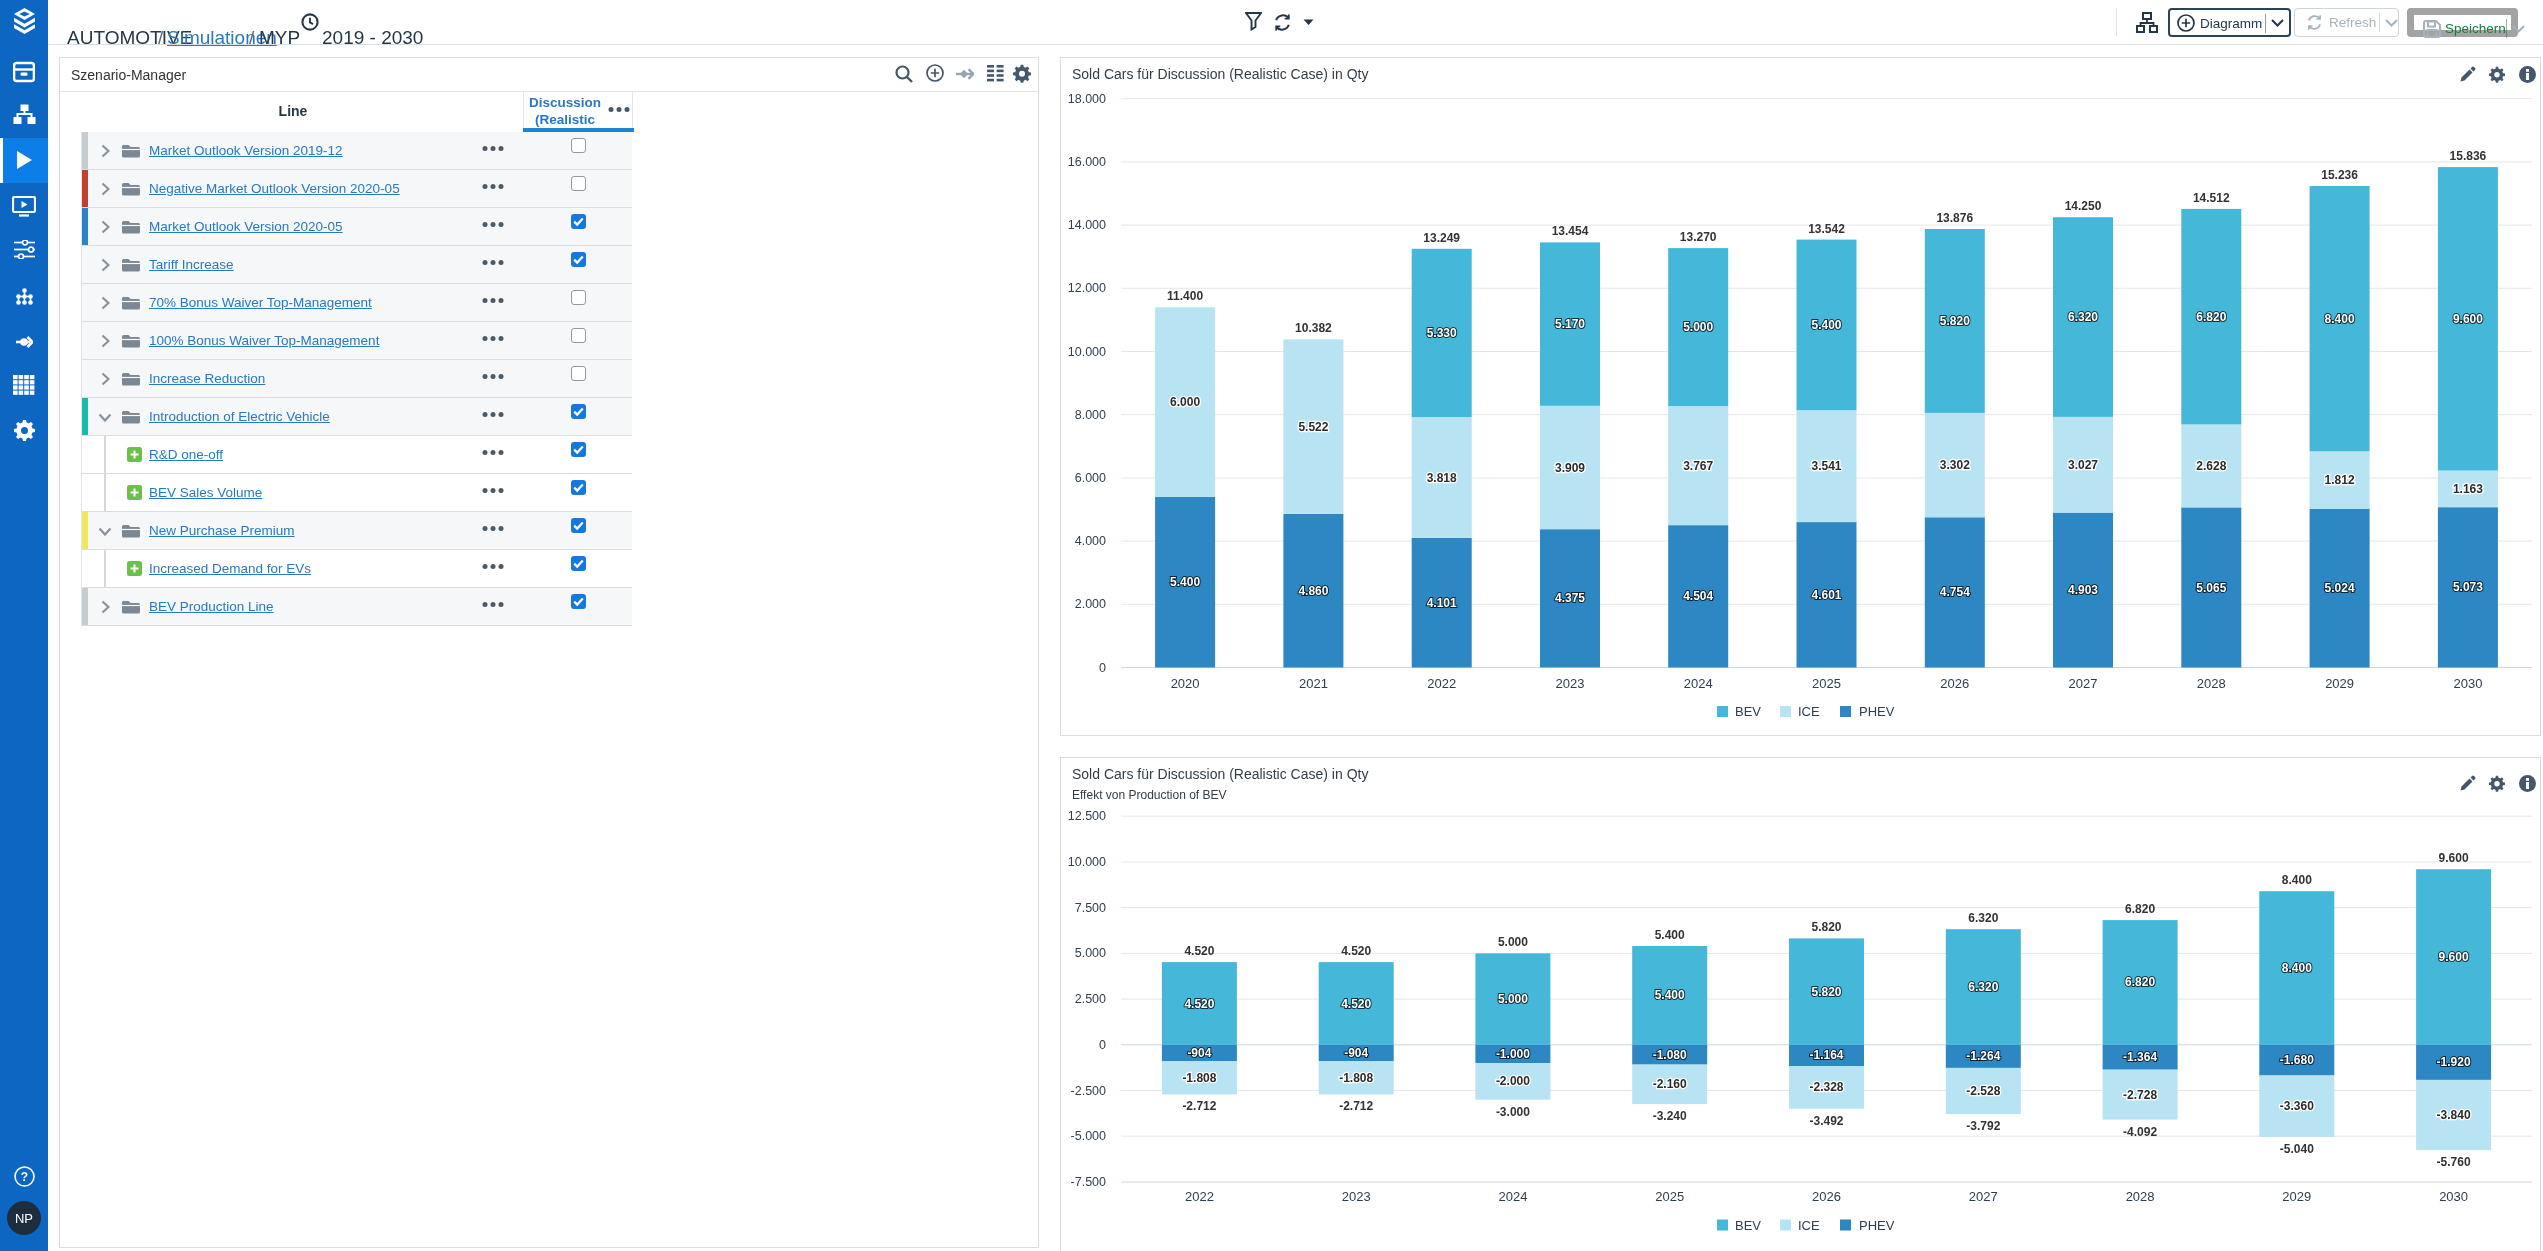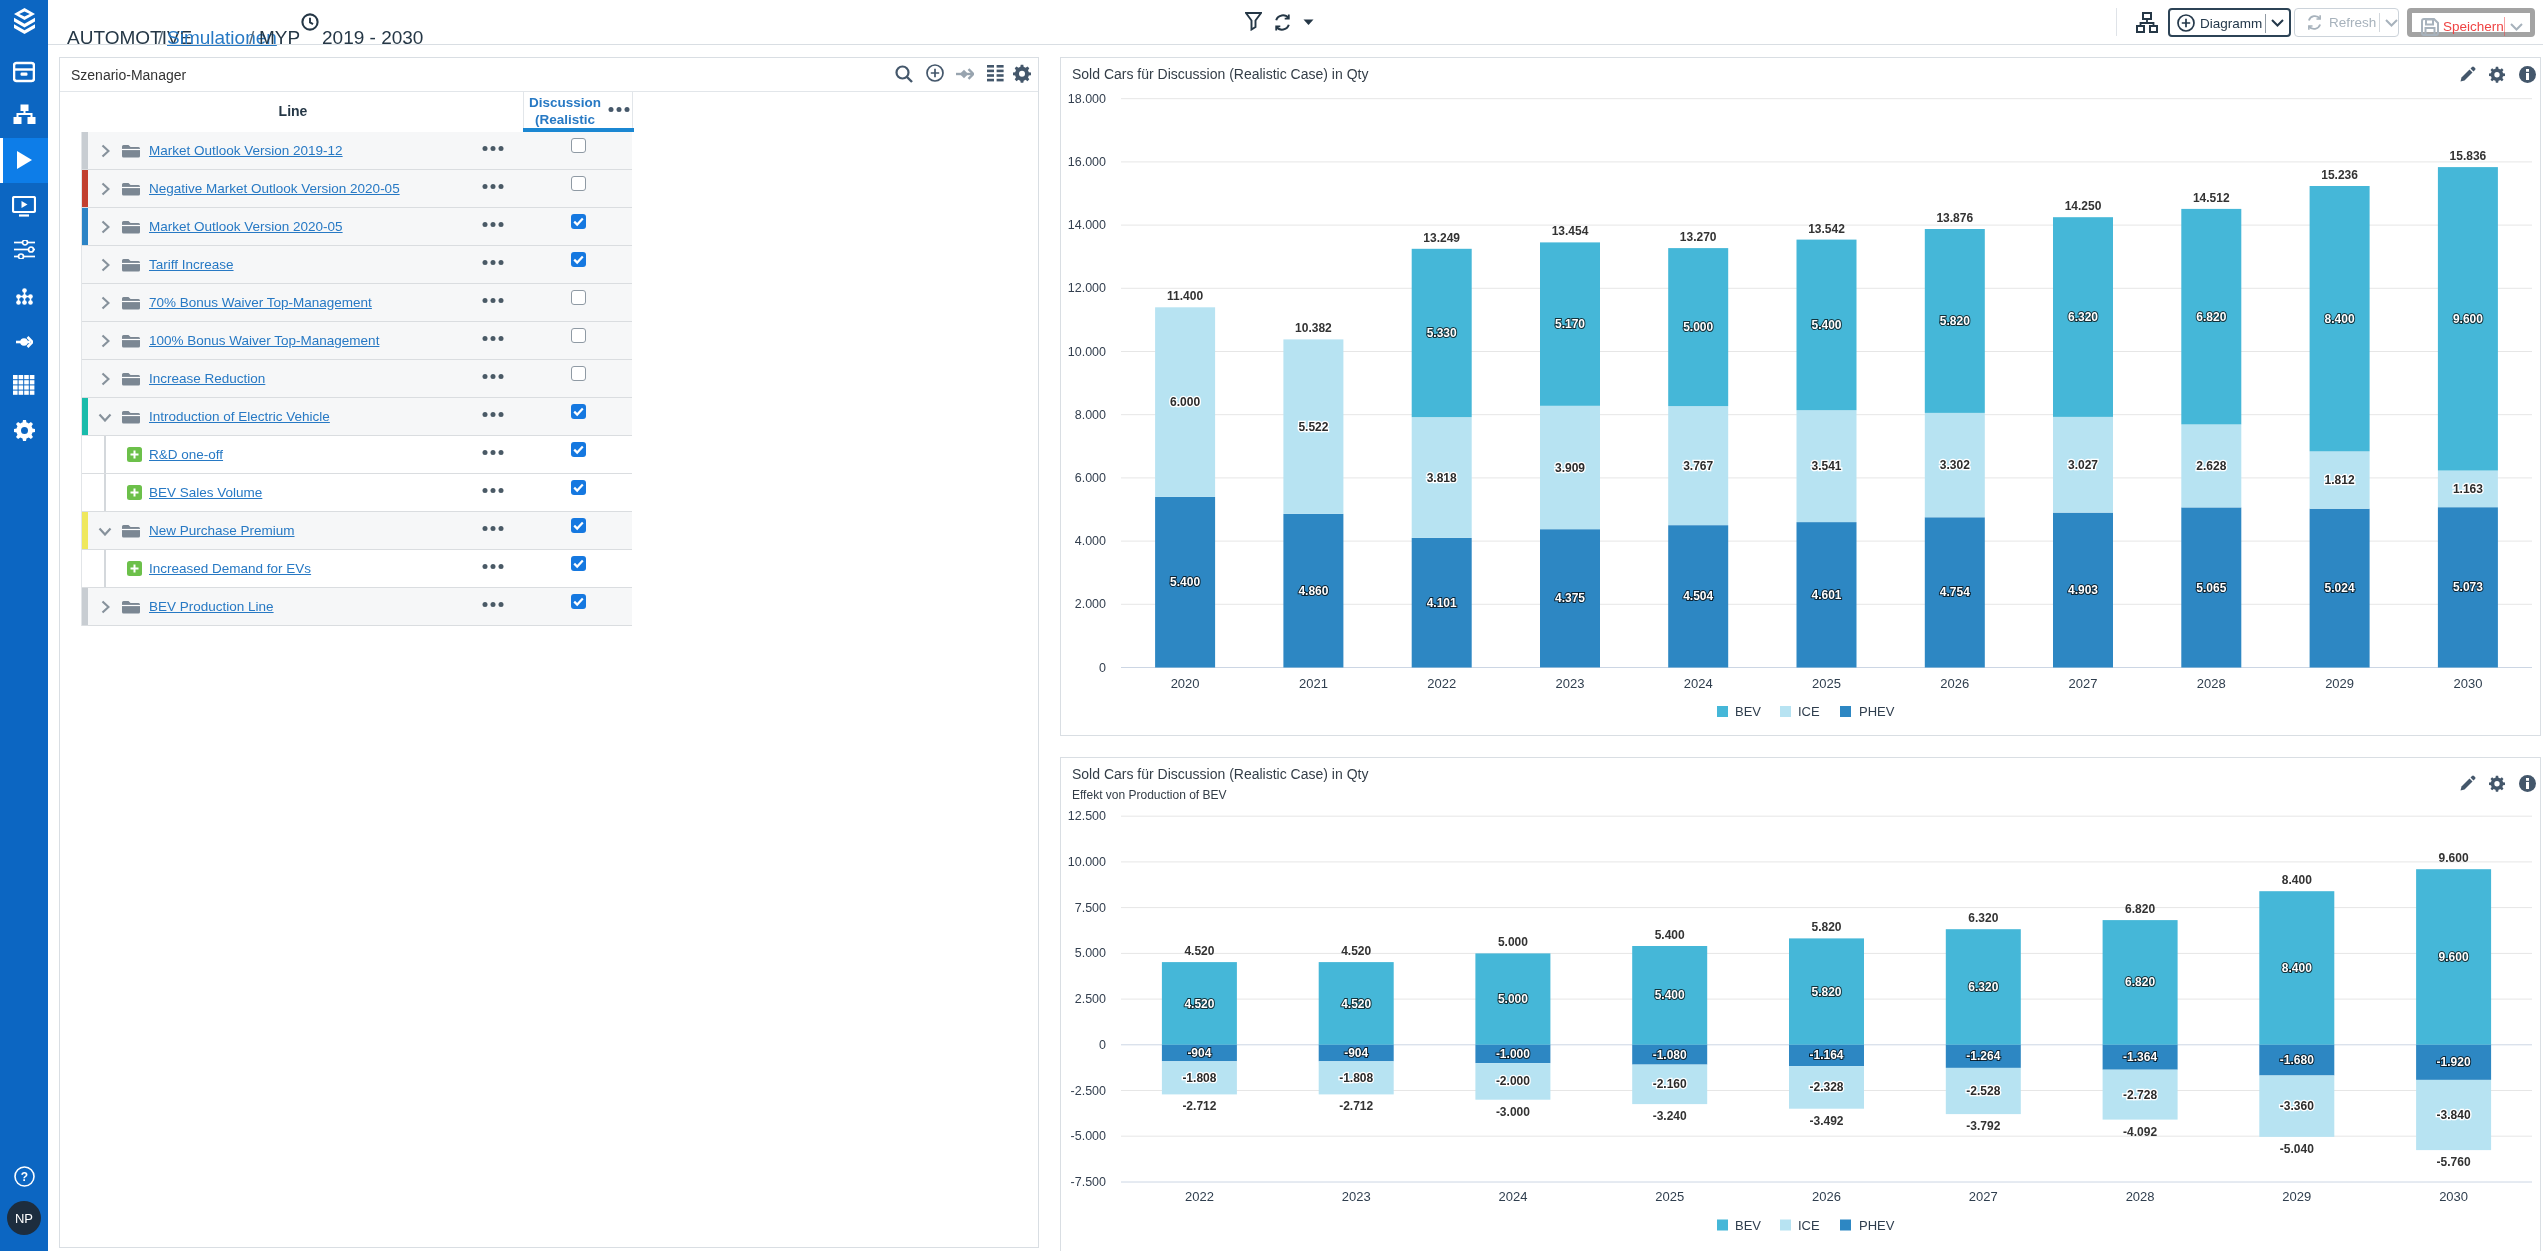--- a/index.html
+++ b/index.html
@@ -206,21 +206,21 @@
           </svg>
         </span>
         <span class="tx" style="left:34px;">Refresh</span>
         <span class="sep" style="left:84px;"></span>
         <span class="ch" style="left:90px;top:10px;">
           <svg width="13" height="8" viewBox="0 0 13 8" style="">
             <path d="M1 1 L6.5 6.5 L12 1" fill="none" stroke="#a7b2bc" stroke-width="2"></path>
           </svg>
         </span>
       </div>
-<div class="btn" style="left:2359px;width:128px;border:5px solid #a3a3a3;color:#ef4444;">
+<div class="btn" style="left:2359px;width:111px;border:7px solid #a3a3a3;color:#15803d;">
         <span class="ic" style="left:9px;top:5px;">
           <svg width="18" height="18" viewBox="0 0 18 18" style="">
             <path d="M1 3 a2 2 0 0 1 2-2 H13 L17 5 V15 a2 2 0 0 1-2 2 H3 a2 2 0 0 1-2-2 Z" fill="none" stroke="#a7b2bc" stroke-width="2"></path>
             <rect x="5" y="1.5" width="7" height="5" fill="none" stroke="#a7b2bc" stroke-width="2"></rect>
             <rect x="4.5" y="10" width="9" height="7" fill="none" stroke="#a7b2bc" stroke-width="2"></rect>
           </svg>
         </span>
         <span class="tx" style="left:31px;">Speichern</span>
         <span class="sep" style="left:92px;"></span>
         <span class="ch" style="left:98px;top:10px;">

